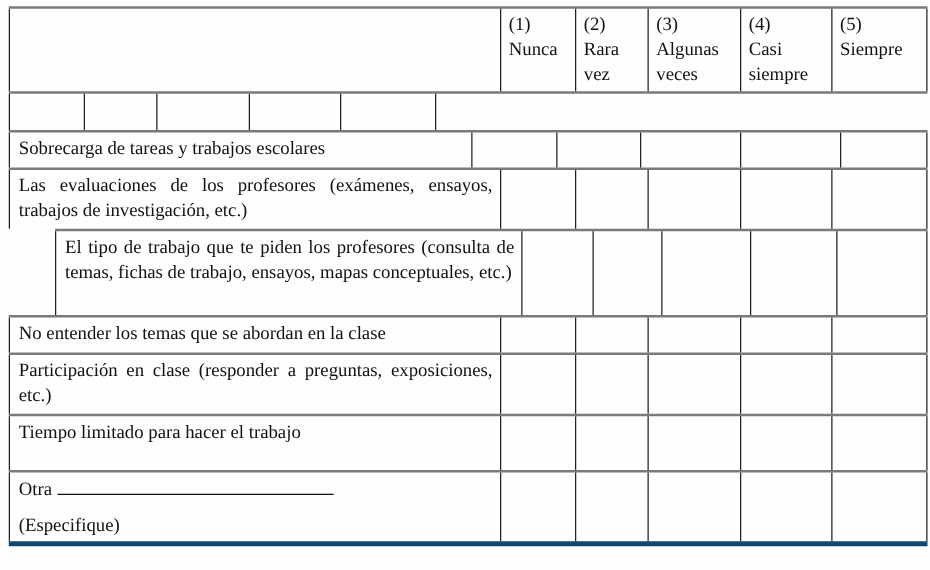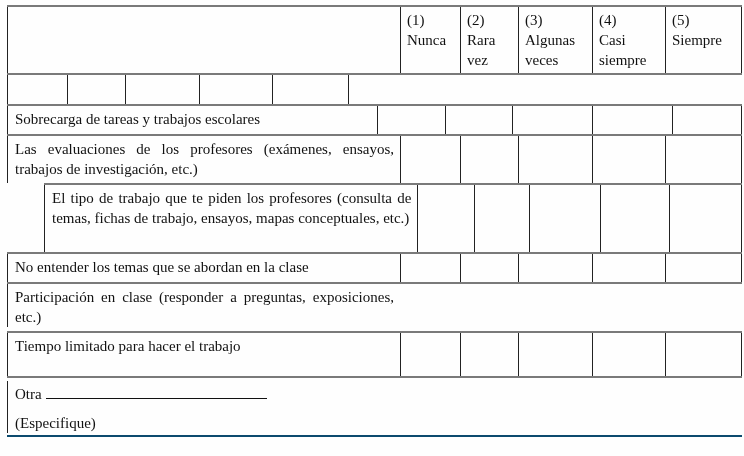--- a/index.html
+++ b/index.html
@@ -1,20 +1,20 @@
 <!DOCTYPE html>
 <html><head>
   <meta charset="utf-8">
   <style>
     html, body { margin:0; padding:0; background:#fefefe; }
     body { width:744px; height:456px; position:relative; overflow:hidden;
            font-family:"Liberation Serif", "DejaVu Serif", serif; color:#111; }
     .tbl { position:absolute; left:7px; top:5px; width:735px; }
     .row { display:flex; border-top:2px solid #7a7a7a; box-sizing:border-box; }
-    .row:last-child { border-bottom:2px solid #0c4a6e;align-items:center; }
+    .row:last-child { border-bottom:4px solid #0c4a6e; }
     .cell { box-sizing:border-box; border-left:1.5px solid #222; font-size:15px; line-height:20px; }
     .cell:last-child { border-right:1.5px solid #222; }
     .c0 { width:393px; padding:3px 6px 0 7px; text-align:justify; }
     .c1 { width:60px; } .c2 { width:58px; } .c3 { width:74px; } .c4 { width:73px; } .c5 { width:77px; }
     .hcell { padding:3px 6px 0 6px; }
     .hcell span { display:block; }
     .blank { display:inline-block; border-bottom:1px solid #111; width:221px; height:14px; vertical-align:baseline; margin-left:4px; }
     .spec { display:block; margin-top:9px; }
   </style>
 </head>
@@ -80,21 +80,21 @@
     <div class="cell c5"></div>
   </div>
   <div class="row" style="height:30px;">
     <div class="cell c0">No entender los temas que se abordan en la clase</div>
     <div class="cell c1"></div>
     <div class="cell c2"></div>
     <div class="cell c3"></div>
     <div class="cell c4"></div>
     <div class="cell c5"></div>
   </div>
-  <div class="row" style="height:49px;flex-direction:column;">
+  <div class="row" style="height:49px;">
     <div class="cell c0">Participación en clase (responder a preguntas, exposiciones, etc.)</div>
     <div class="cell c1"></div>
     <div class="cell c2"></div>
     <div class="cell c3"></div>
     <div class="cell c4"></div>
     <div class="cell c5"></div>
   </div>
   <div class="row" style="height:45px;">
     <div class="cell c0">Tiempo limitado para hacer el trabajo</div>
     <div class="cell c1"></div>

